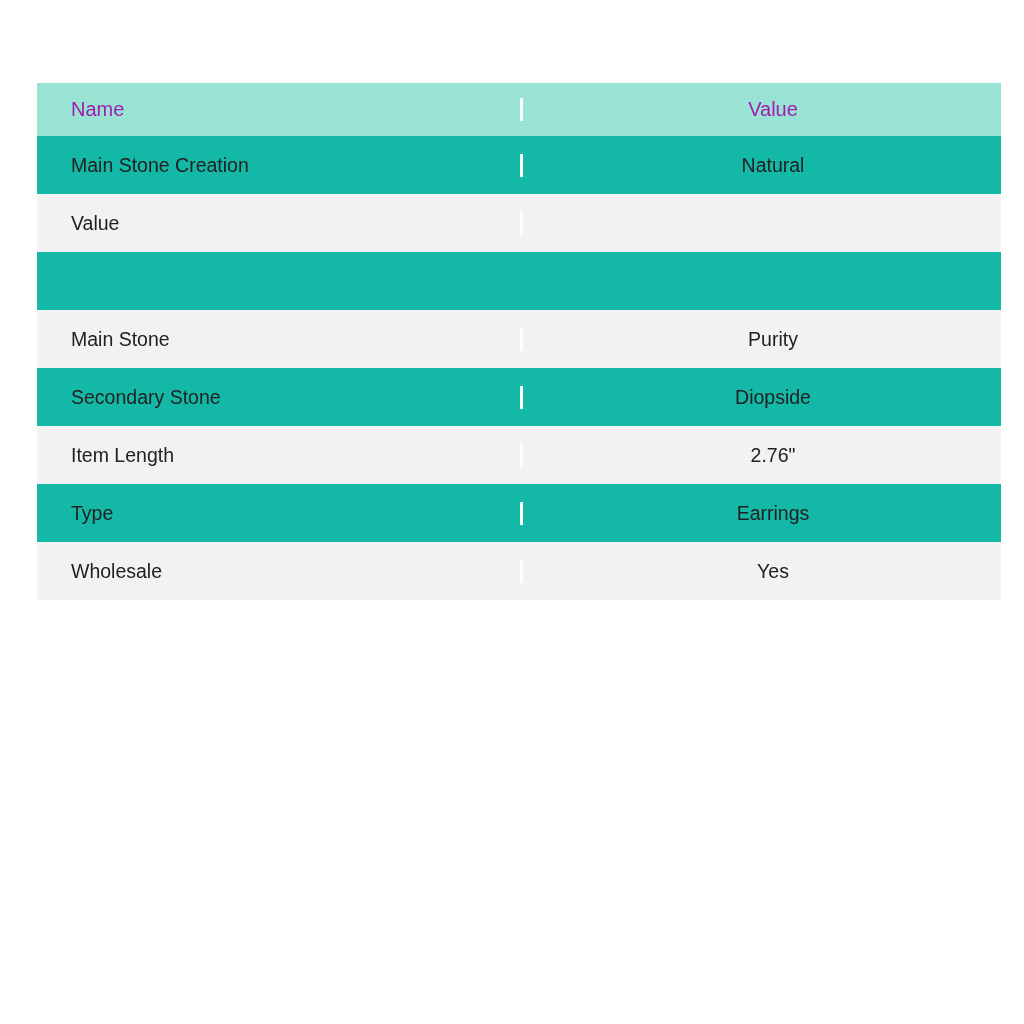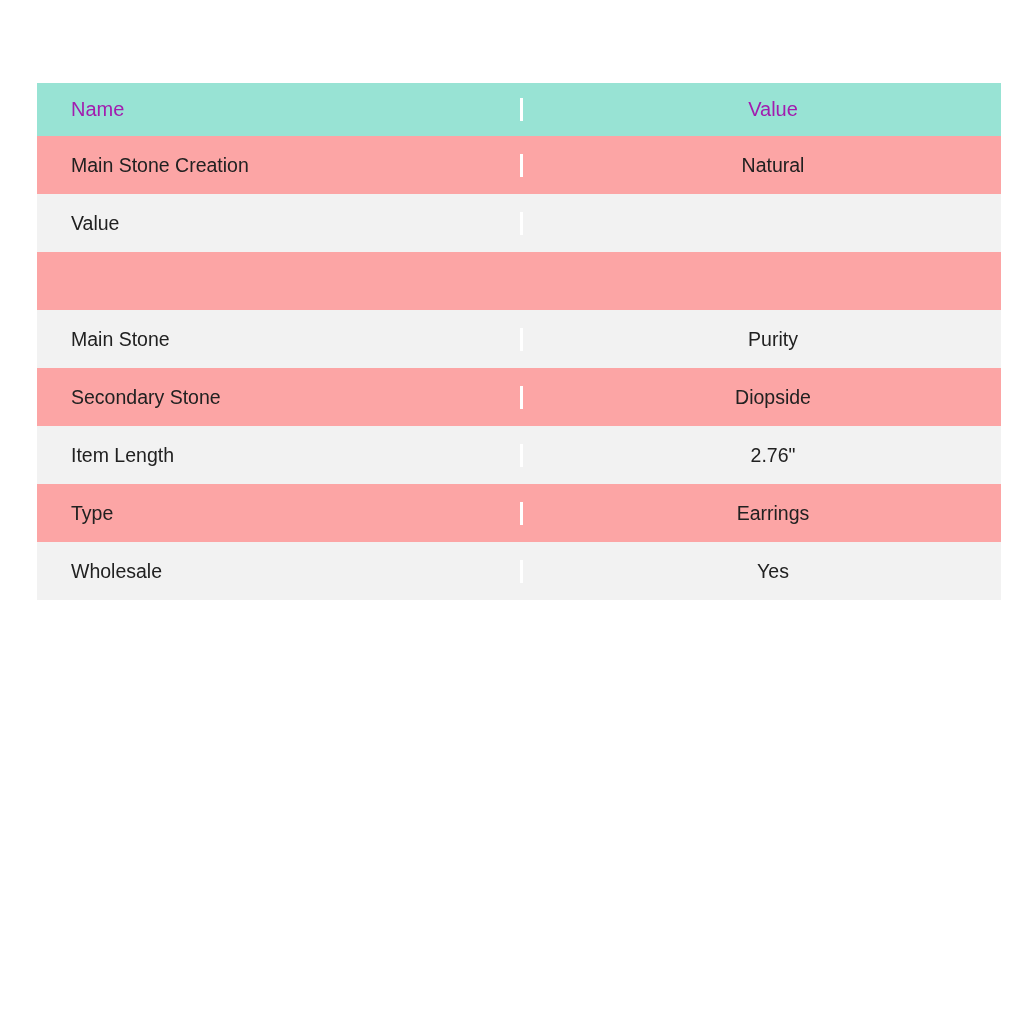--- a/index.html
+++ b/index.html
@@ -32,21 +32,21 @@
     font-weight: 400;
     font-size: 20px;
     align-items: center;
   }
   .rows .row {
     display: flex;
     height: 58px;
     align-items: center;
     font-size: 19.5px;
     color: #212121;
-    background: #fca5a5;
+    background: #14b8a6;
   }
   .rows .row:nth-child(even) {
     background: #F2F2F2;
   }
   .cell-name {
     box-sizing: border-box;
     width: 486px;
     flex: 0 0 486px;
     padding-left: 34px;
     border-right: 3px solid #ffffff;

